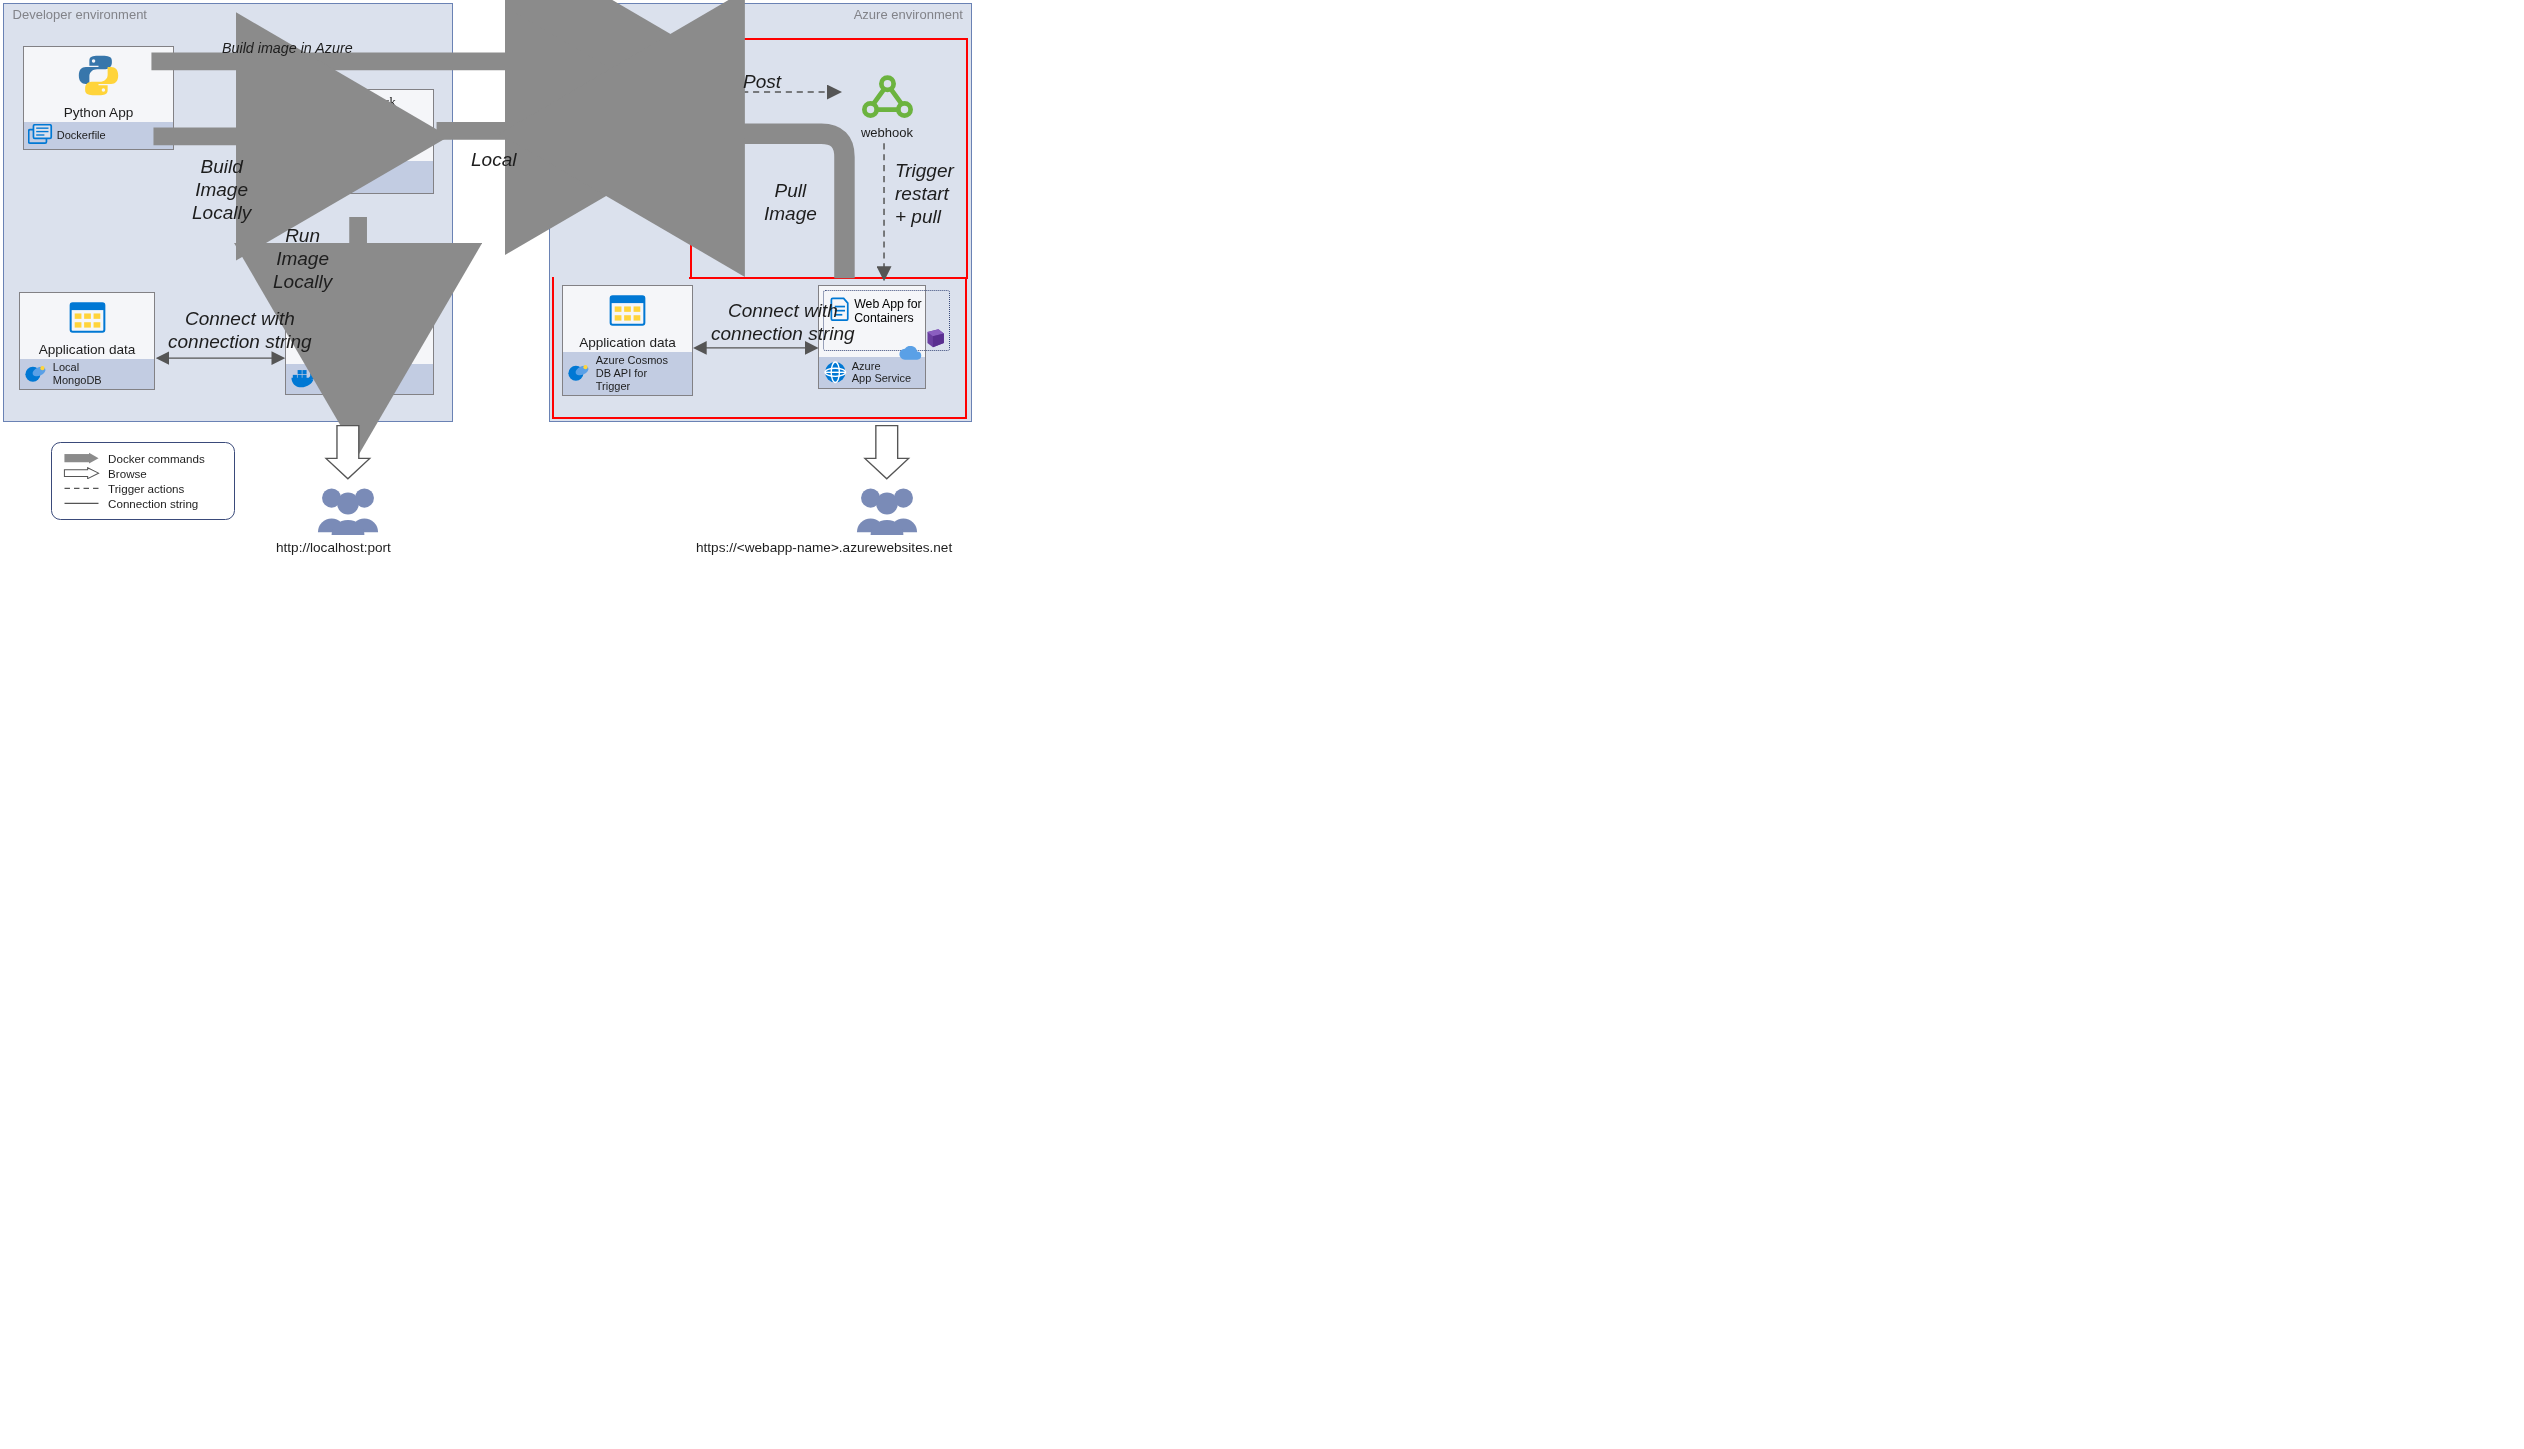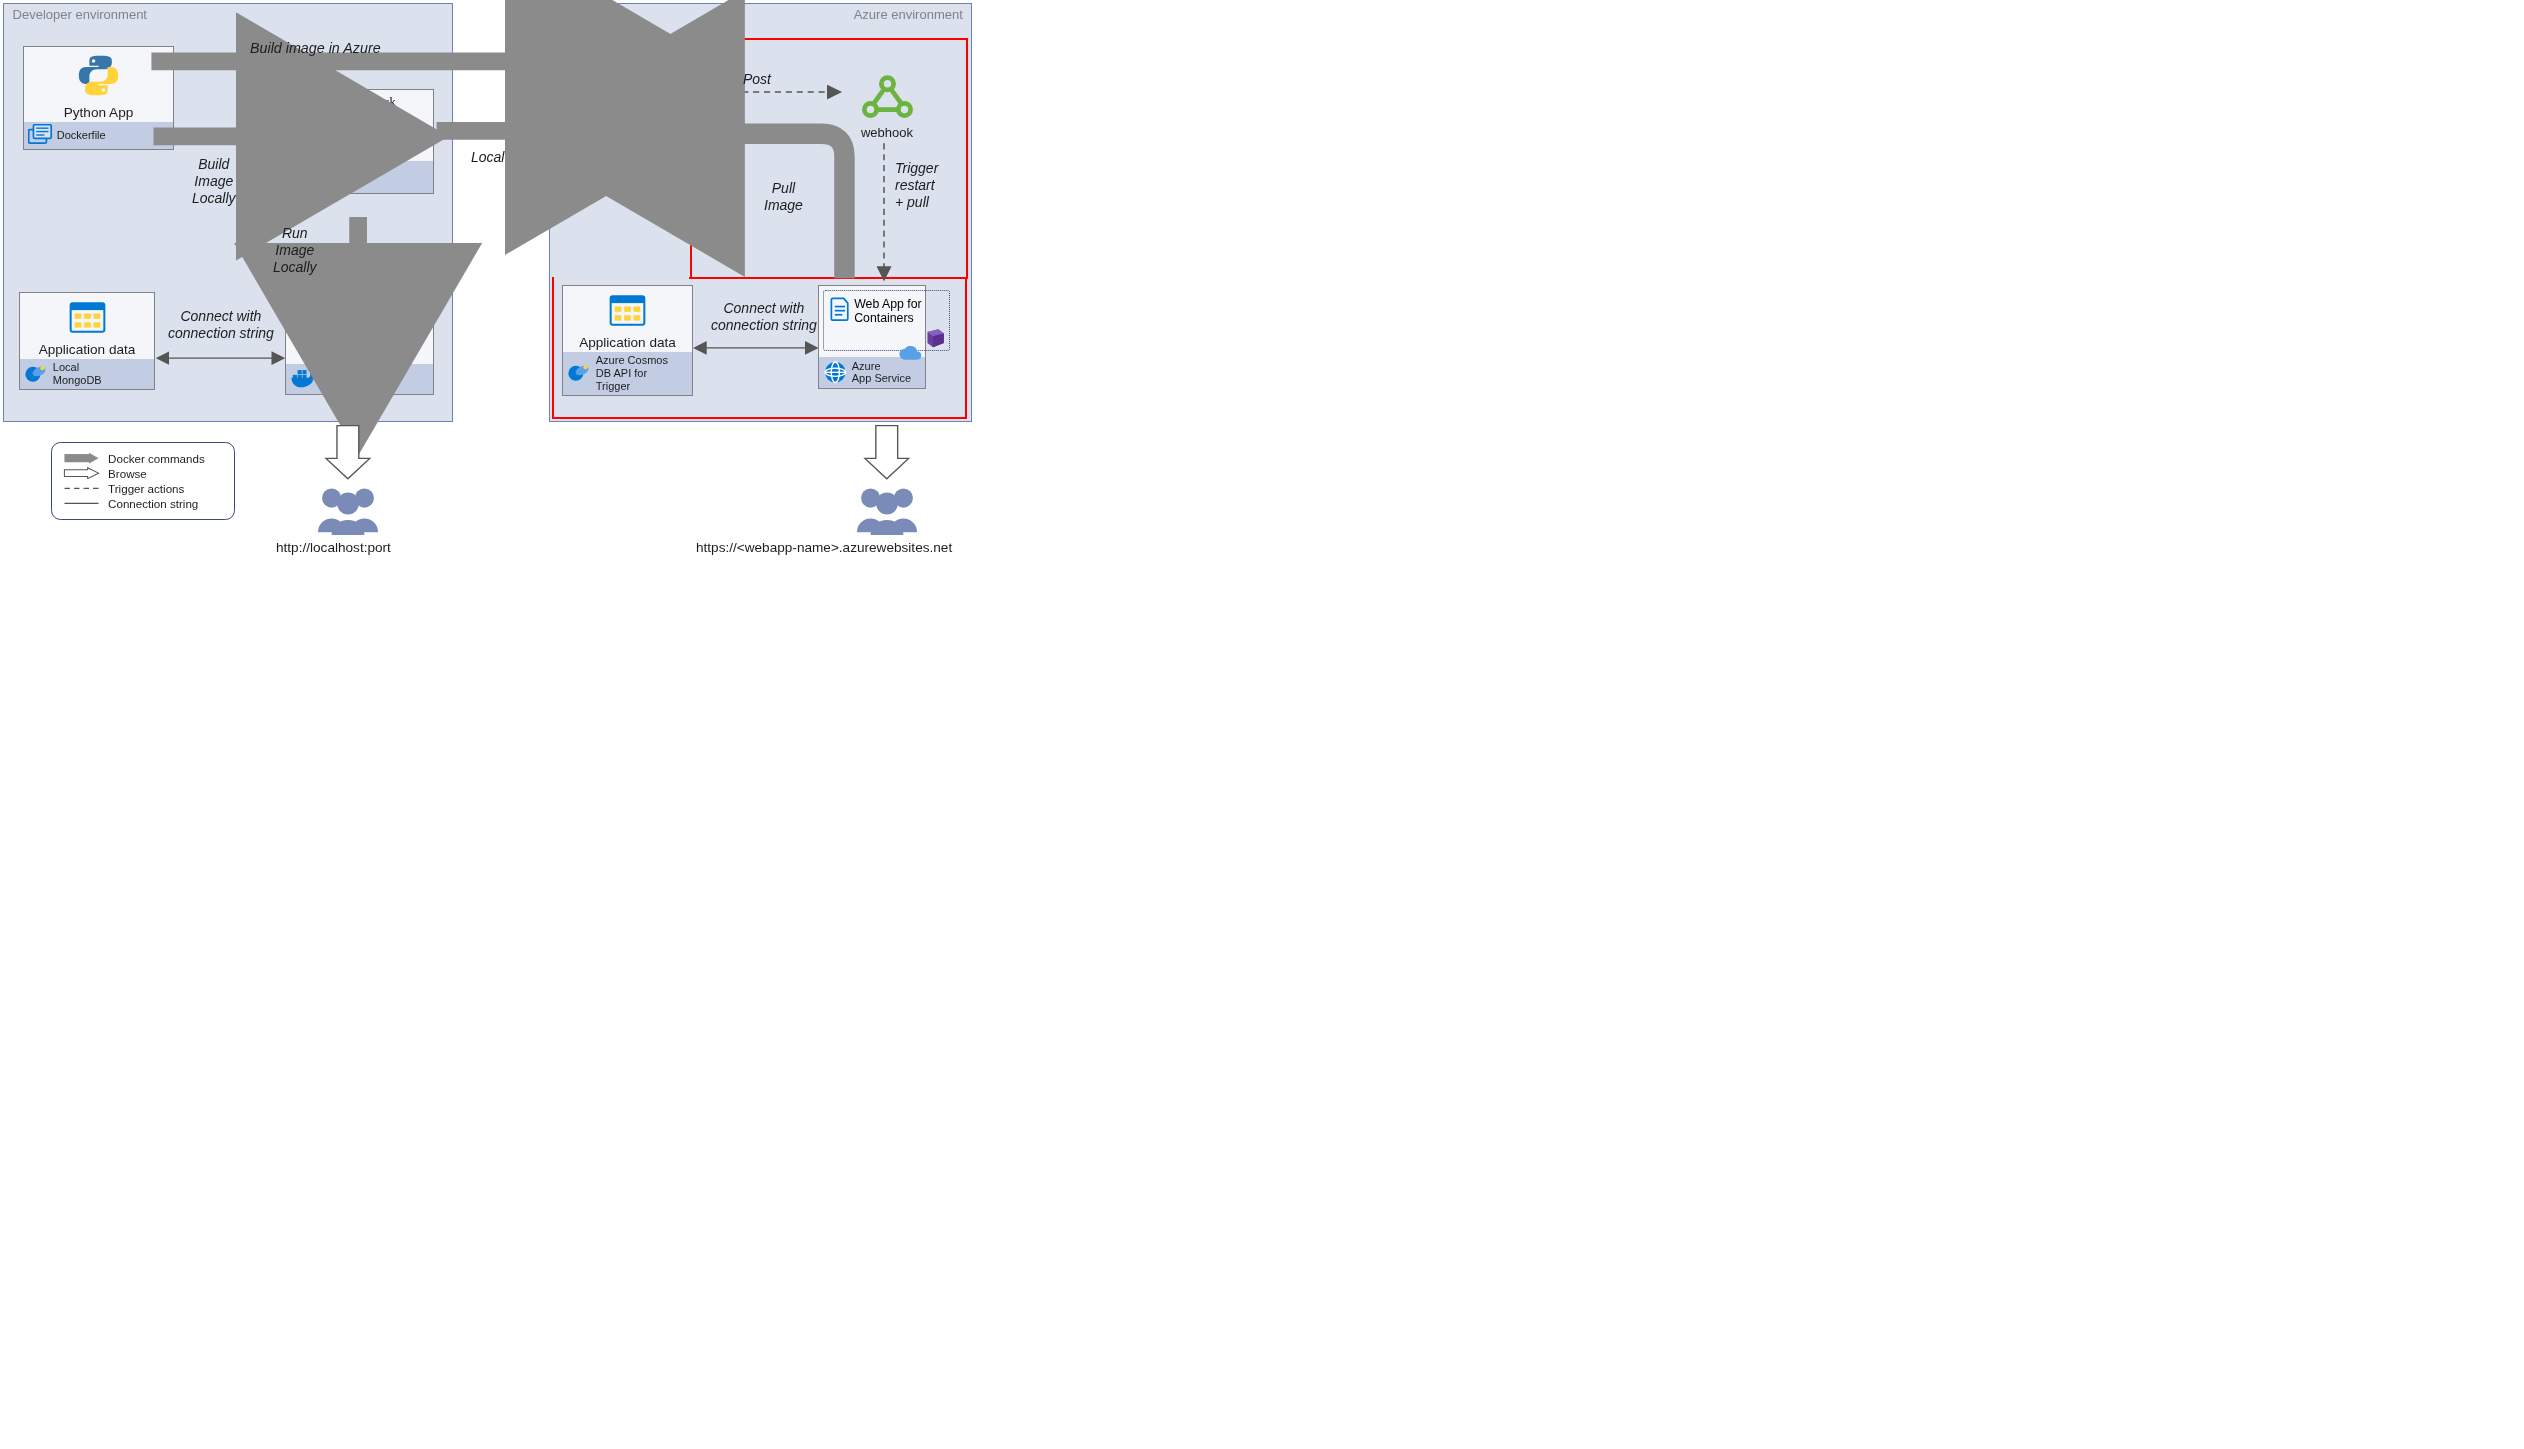--- a/index.html
+++ b/index.html
@@ -3,21 +3,21 @@
 <meta charset="utf-8">
 <style>
   * { box-sizing: border-box; margin: 0; padding: 0; }
   body { font-family: "Segoe UI", Arial, sans-serif; background: #fff; width: 1030px; height: 573px; position: relative; }
   .env-box { position: absolute; border: 1.4px solid #6a82b4; background: #dbe1ed; }
   .env-title { position: absolute; top: 2.7px; color: #828389; font-size: 13px; }
   .card { position: absolute; background: #f5f6f9; border: 0.7px solid #828185; }
   .card-title { text-align: center; font-size: 13.6px; color: #1d1d1d; padding: 1.4px 0; }
   .card-footer { background: #c2cce2; display: flex; align-items: center; padding: 2.7px 4.1px; gap: 4.1px; }
   .card-footer-text { font-size: 11px; color: #1d1d1d; line-height: 1.15; }
-  .label { position: absolute; font-style: italic; color: #1d1d1d; font-size: 14px; line-height: 1.2; text-align: center; }
+  .label { position: absolute; font-style: italic; color: #1d1d1d; font-size: 19px; line-height: 1.2; text-align: center; }
   .url { position: absolute; font-size: 13.6px; color: #1d1d1d; white-space: nowrap; }
   .legend { position: absolute; border: 1px solid #3a4a7a; border-radius: 9.5px; background: #fff; padding: 6.8px 9.5px; }
   .legend-row { display: flex; align-items: center; gap: 6.8px; font-size: 11.6px; color: #1d1d1d; margin: 2px 0; }
   .legend-glyph { width: 40px; display: flex; align-items: center; justify-content: center; }
   .highlight-box { position: absolute; border: 2px solid #ff0000; pointer-events: none; }
   .svg-abs { position: absolute; }
   .icon-area { display:flex; align-items:center; justify-content:center; }
   .tag { position:absolute; font-size:9.5px; border:0.7px solid #0078d4; padding:0 2.7px; background:#fff; color:#1d1d1d; }
   .dotted-box { position:absolute; border:1.4px dotted #3a4a7a; border-radius:2.7px; }
 </style>
@@ -264,21 +264,21 @@
 
   <path d="M1238 408 L1238 230 Q1238 196 1204 196 L1032 196" fill="none" stroke="#8b8b8b" stroke-width="30" marker-end="url(#grayHead)"></path>
 
   <path d="M1020 510 L1196 510" stroke="#555" stroke-width="2" marker-start="url(#thinHeadR)" marker-end="url(#thinHead)"></path>
 
   <path d="M510 624 L510 686" stroke="#555" stroke-width="18" fill="none"></path>
   <path d="M494 624 L526 624 L526 672 L542 672 L510 702 L478 672 L494 672 Z" fill="#fff" stroke="#555" stroke-width="2"></path>
   <path d="M1284 624 L1316 624 L1316 672 L1332 672 L1300 702 L1268 672 L1284 672 Z" fill="#fff" stroke="#555" stroke-width="2"></path>
 </svg>
 
-<div class="label" style="left:222px; top:40px; font-size:14.3px;margin-left:28px;">Build image in Azure</div>
+<div class="label" style="left:222px; top:40px; font-size:14.3px;">Build image in Azure</div>
 <div class="label" style="left:192px; top:156px; white-space:pre-line;">Build
 Image
 Locally</div>
 <div class="label" style="left:471px; top:149px;">Local</div>
 <div class="label" style="left:273px; top:225px; white-space:pre-line;">Run
 Image
 Locally</div>
 <div class="label" style="left:168px; top:308px; white-space:pre-line;">Connect with
 connection string</div>
 <div class="label" style="left:743px; top:71px;">Post</div>

